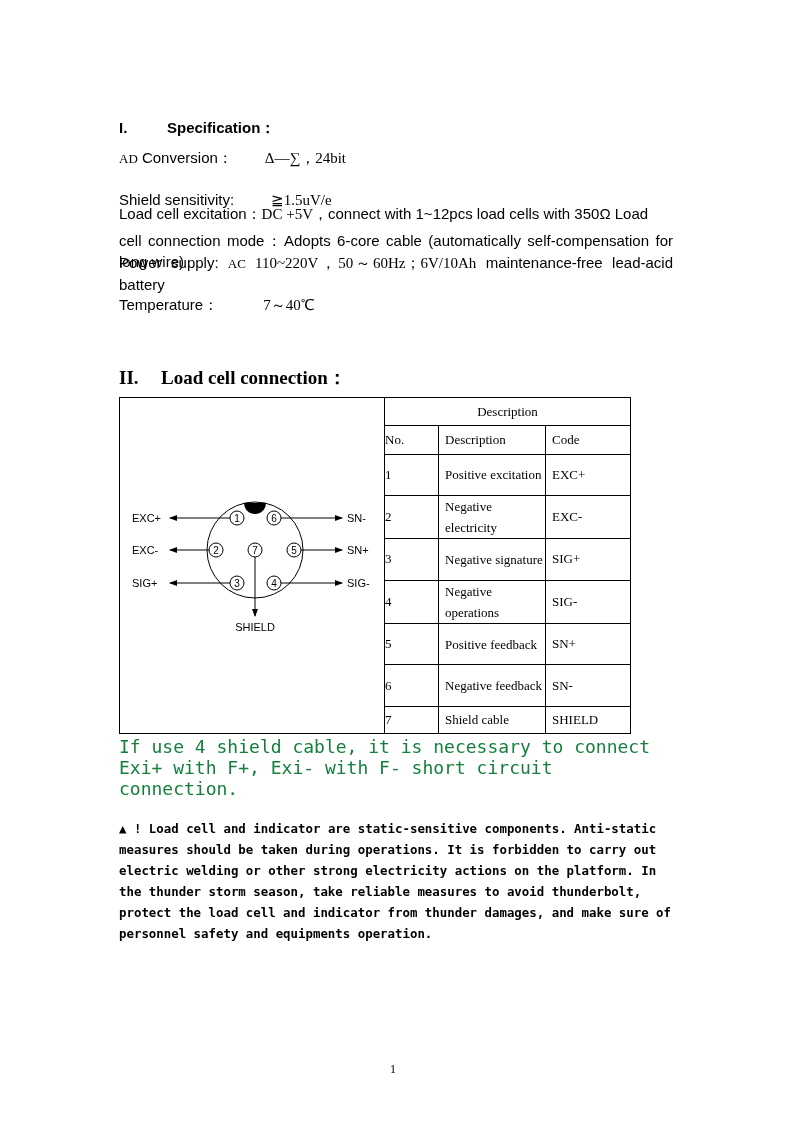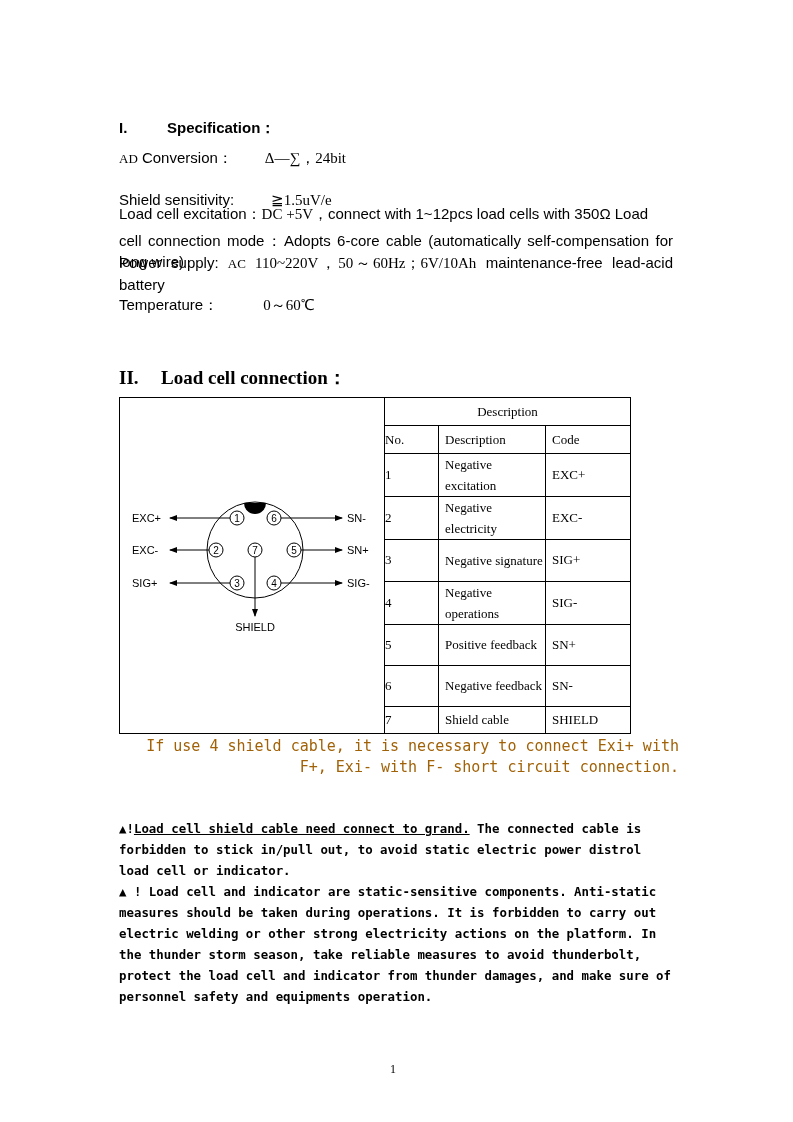--- a/index.html
+++ b/index.html
@@ -23,21 +23,21 @@
   table.conn td { border:1px solid #000; padding:0; }
   .diagcell { width:264px; }
   .c-no { width:53px; text-align:left; }
   .c-desc { width:100px; padding-left:6px !important; line-height:21px; }
   .c-code { width:78px; padding-left:6px !important; }
   .hdr-top { height:27px; text-align:center; }
   .hdr { height:27px; }
   .row { height:41px; }
   .row7 { height:27px; }
 
-  .note { left:119px; top:736px; width:560px; font-size:15px; line-height:21px; color:#a16207;text-align:right; }
+  .note { left:119px; top:736px; width:560px; font-size:18px; line-height:21px; color:#15803d; }
   .warn { left:119px; top:818px; width:556px; font-size:12.4px; line-height:21px; font-weight:bold; }
   .warn u { text-decoration:underline; }
   .pageno { left:390px; top:1062px; font-size:12px; font-family:"Liberation Serif", serif; }
 </style>
 </head>
 <body>
 
 <div class="abs sec1 sans">
   <span class="num">I.</span><span>Specification：</span>
 </div>
@@ -51,21 +51,21 @@
 <div class="abs spec" style="top:189px;">
   <span class="lbl">Shield sensitivity:</span><span style="display:inline-block;width:37px"></span><span class="val">≧1.5uV/e</span>
 </div>
 <div class="abs spec justify sans" style="top:210px;margin-top:20px;">
   <span>cell connection mode：</span><span>Adopts 6-core cable (automatically self-compensation for long wire)</span>
 </div>
 <div class="abs spec justify" style="top:252px; word-spacing:3px;">
   <span class="lbl">Power supply:</span> <span class="b">AC</span><span class="val"> 110~220V，50～60Hz；6V/10Ah</span><span class="lbl"> maintenance-free lead-acid battery</span>
 </div>
 <div class="abs spec" style="top:294px;">
-  <span class="lbl">Temperature：</span><span style="display:inline-block;width:45px"></span><span class="val">0～60℃</span>
+  <span class="lbl">Temperature：</span><span style="display:inline-block;width:45px"></span><span class="val">7～40℃</span>
 </div>
 
 <div class="abs sec2">
   <span class="num">II.</span><span>Load cell connection：</span>
 </div>
 
 <table class="conn">
   <tbody>
       <tr>
     <td class="diagcell" rowspan="9">
@@ -132,21 +132,21 @@
     </td>
     <td class="hdr-top" colspan="3">Description</td>
   </tr>
   <tr class="hdr">
     <td class="c-no hdr">No.</td>
     <td class="c-desc hdr">Description</td>
     <td class="c-code hdr">Code</td>
   </tr>
   <tr class="row">
     <td class="c-no">1</td>
-    <td class="c-desc">Negative excitation</td>
+    <td class="c-desc">Positive excitation</td>
     <td class="c-code">EXC+</td>
   </tr>
   <tr class="row">
     <td class="c-no">2</td>
     <td class="c-desc">Negative electricity</td>
     <td class="c-code">EXC-</td>
   </tr>
   <tr class="row">
     <td class="c-no">3</td>
     <td class="c-desc">Negative signature</td>
@@ -172,20 +172,17 @@
     <td class="c-desc">Shield cable</td>
     <td class="c-code">SHIELD</td>
   </tr>
 </tbody>
   </table>
 
 <div class="abs note mono">If use 4 shield cable, it is necessary to connect Exi+ with F+, Exi- with F- short circuit connection.</div>
 
 <div class="abs warn mono">
   <div>
-    <span>▲!</span><u>Load cell shield cable need connect to grand.</u><span> The connected cable is forbidden to stick in/pull out, to avoid static electric power distrol load cell or indicator.</span>
-  </div>
-  <div>
     <span>▲ ! </span><span> Load cell and indicator are static-sensitive components. Anti-static measures should be taken during operations. It is forbidden to carry out electric welding or other strong electricity actions on the platform. In the thunder storm season, take reliable measures to avoid thunderbolt, protect the load cell and indicator from thunder damages, and make sure of personnel safety and equipments operation.</span>
   </div>
 </div>
 
 <div class="abs pageno">1</div>
 
 </body></html>

